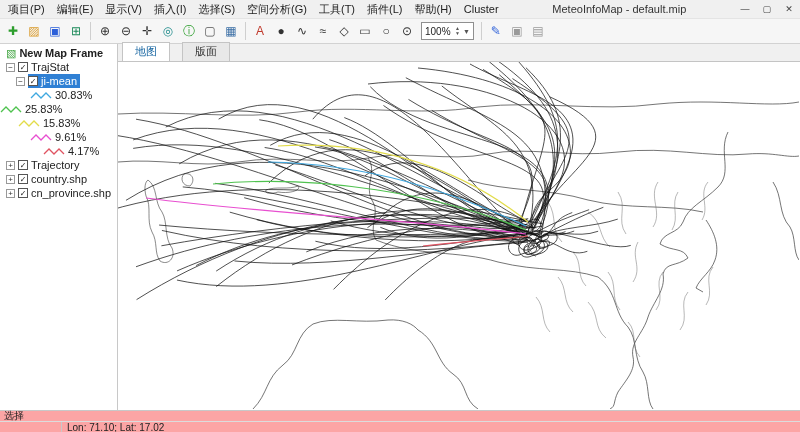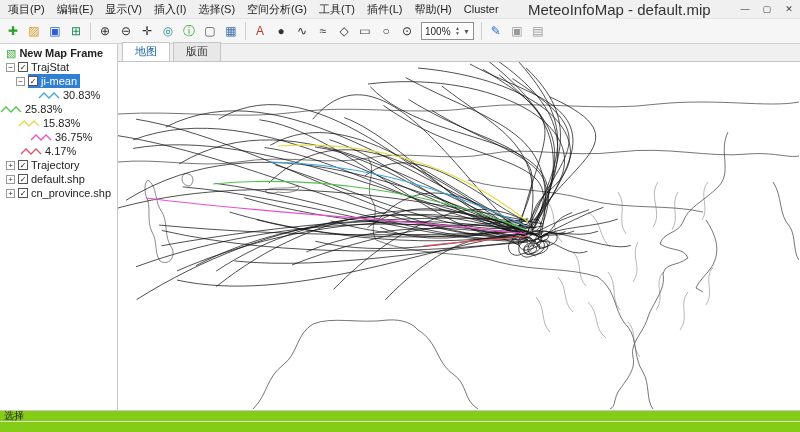--- a/index.html
+++ b/index.html
@@ -3,21 +3,21 @@
 <meta charset="utf-8">
 <style>
   *{box-sizing:border-box;margin:0;padding:0}
   html,body{width:800px;height:432px;overflow:hidden}
   body{font-family:"Liberation Sans",sans-serif;font-size:11px;color:#222;background:#f0f0f0}
   .app{width:800px;height:432px;display:flex;flex-direction:column;background:#f0f0f0}
 
   
   .titlebar{display:flex;align-items:center;height:18px;background:#f0f0f0;padding-left:2px;flex:none}
   .menu-item{padding:2px 6px;cursor:default;white-space:nowrap}
-  .win-title{flex:1;text-align:center;font-size:15px;color:#333;white-space:nowrap;overflow:hidden}
+  .win-title{flex:1;text-align:center;font-size:11px;color:#333;white-space:nowrap;overflow:hidden}
   .win-controls{display:flex;flex:none}
   .win-btn{width:22px;height:16px;display:flex;align-items:center;justify-content:center;font-size:9px;color:#444}
 
   
   .toolbar{display:flex;align-items:center;height:26px;background:#f6f6f6;border-top:1px solid #e4e4e4;border-bottom:1px solid #d2d2d2;padding:0 3px;gap:1px;flex:none}
   .tbtn{width:20px;height:20px;display:flex;align-items:center;justify-content:center;font-size:12px;border:1px solid transparent;border-radius:2px;flex:none}
   .tsep{width:1px;height:18px;background:#cfcfcf;margin:0 3px;flex:none}
   .zoom-box{display:flex;align-items:center;height:18px;border:1px solid #8f8f8f;background:#fff;margin:0 3px;padding:0 3px;flex:none}
   .zoom-box .zv{width:30px;font-size:10px}
   .spin{display:flex;flex-direction:column;font-size:5px;line-height:5px;color:#555}
@@ -29,27 +29,27 @@
   .trow{display:flex;align-items:center;height:14px;white-space:nowrap;font-size:11px}
   .map-frame-icon{font-size:11px;color:#3aa13a;margin:0 3px}
   .mf-label{font-weight:bold}
   .expander{width:9px;height:9px;border:1px solid #999;background:#fff;font-size:8px;line-height:7px;text-align:center;color:#333;margin-right:3px;flex:none}
   .checkbox{width:10px;height:10px;border:1px solid #555;background:#fff;font-size:8px;line-height:9px;text-align:center;margin-right:3px;flex:none;color:#222}
   .sel{background:#2f80d4;color:#fff;padding:0 3px 0 0;display:flex;align-items:center;height:14px}
   .zig{margin-right:3px;flex:none}
 
   .content{flex:1;display:flex;flex-direction:column;background:#fff;min-width:0}
   .tabbar{display:flex;height:18px;background:#f0f0f0;border-bottom:1px solid #c4c4c4;padding-left:4px;align-items:flex-end;flex:none}
-  .tab{padding:1px 12px 2px;font-size:11px;border:1px solid #c4c4c4;border-bottom:none;background:#e8e8e8;color:#333;margin-right:3px}
+  .tab{padding:1px 12px 2px;font-size:11px;border:1px solid #c4c4c4;border-bottom:none;background:#e8e8e8;color:#333;margin-right:12px}
   .tab.active{background:#fff;color:#1464a0}
   .mapwrap{flex:1;position:relative;background:#fff;overflow:hidden}
   .mapwrap svg{position:absolute;left:0;top:0}
 
   
-  .statusbar{height:22px;background:#84cc16;border-top:1px solid #c8c8c8;font-size:10px;flex:none}
+  .statusbar{height:22px;background:#fca5a5;border-top:1px solid #c8c8c8;font-size:10px;flex:none}
   .srow{height:11px;display:flex;align-items:center}
   .srow1{border-bottom:1px solid #dcdcdc;padding-left:4px}
   .scell-spacer{width:62px;height:100%;border-right:1px solid #c8c8c8;flex:none}
   .scoords{padding-left:5px;white-space:nowrap}
 </style>
 </head>
 <body>
 
 <div class="app">
 
@@ -120,21 +120,21 @@
         <span class="checkbox">✓</span>
         <span>TrajStat</span>
       </div>
       <div class="trow" style="padding-left:16px">
         <span class="expander">−</span>
         <span class="sel">
           <span class="checkbox">✓</span>
           <span>ji-mean</span>
         </span>
       </div>
-      <div class="trow" style="padding-left:38px">
+      <div class="trow" style="padding-left:30px">
         <svg class="zig" width="22" height="10">
             <polyline points="1,8 6,3 11,8 16,3 21,8" fill="none" stroke-width="1.3" stroke="#3fa8e0"></polyline>
           </svg>
         <span>30.83%</span>
       </div>
       <div class="trow" style="">
         <svg class="zig" width="22" height="10">
             <polyline points="1,8 6,3 11,8 16,3 21,8" fill="none" stroke-width="1.3" stroke="#4fc24f"></polyline>
           </svg>
         <span>25.83%</span>
@@ -142,37 +142,37 @@
       <div class="trow" style="padding-left:18px">
         <svg class="zig" width="22" height="10">
             <polyline points="1,8 6,3 11,8 16,3 21,8" fill="none" stroke-width="1.3" stroke="#e2dc4a"></polyline>
           </svg>
         <span>15.83%</span>
       </div>
       <div class="trow" style="padding-left:30px">
         <svg class="zig" width="22" height="10">
             <polyline points="1,8 6,3 11,8 16,3 21,8" fill="none" stroke-width="1.3" stroke="#e84fd0"></polyline>
           </svg>
-        <span>36.75%</span>
-      </div>
-      <div class="trow" style="padding-left:20px">
+        <span>9.61%</span>
+      </div>
+      <div class="trow" style="padding-left:43px">
         <svg class="zig" width="22" height="10">
             <polyline points="1,8 6,3 11,8 16,3 21,8" fill="none" stroke-width="1.3" stroke="#e05462"></polyline>
           </svg>
         <span>4.17%</span>
       </div>
       <div class="trow" style="padding-left:6px">
         <span class="expander">+</span>
         <span class="checkbox">✓</span>
         <span>Trajectory</span>
       </div>
       <div class="trow" style="padding-left:6px">
         <span class="expander">+</span>
         <span class="checkbox">✓</span>
-        <span>default.shp</span>
+        <span>country.shp</span>
       </div>
       <div class="trow" style="padding-left:6px">
         <span class="expander">+</span>
         <span class="checkbox">✓</span>
         <span>cn_province.shp</span>
       </div>
     </div>
 
     <div class="content">
       <div class="tabbar">
@@ -279,15 +279,19 @@
             </g>
         </svg>
       </div>
     </div>
   </div>
 
   <div class="statusbar">
     <div class="srow srow1">
       <span>选择</span>
     </div>
+    <div class="srow">
+      <span class="scell-spacer"></span>
+      <span class="scoords">Lon: 71.10; Lat: 17.02</span>
+    </div>
   </div>
 
 </div>
 
 </body></html>

